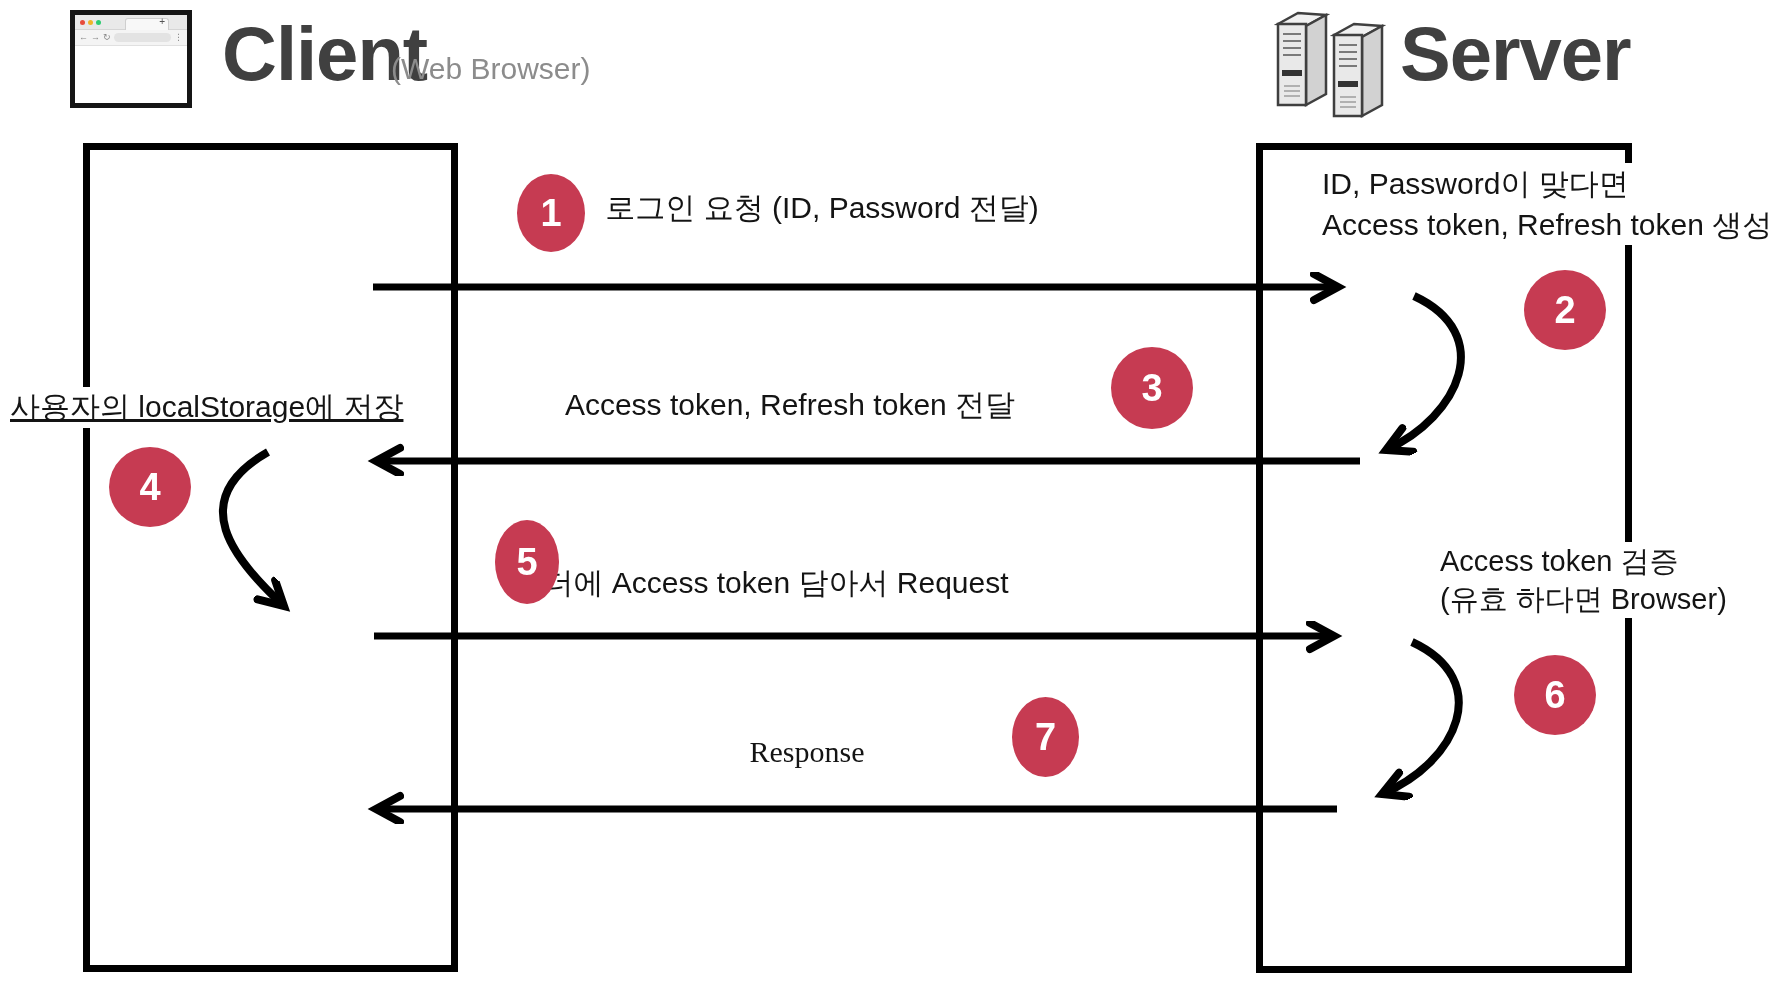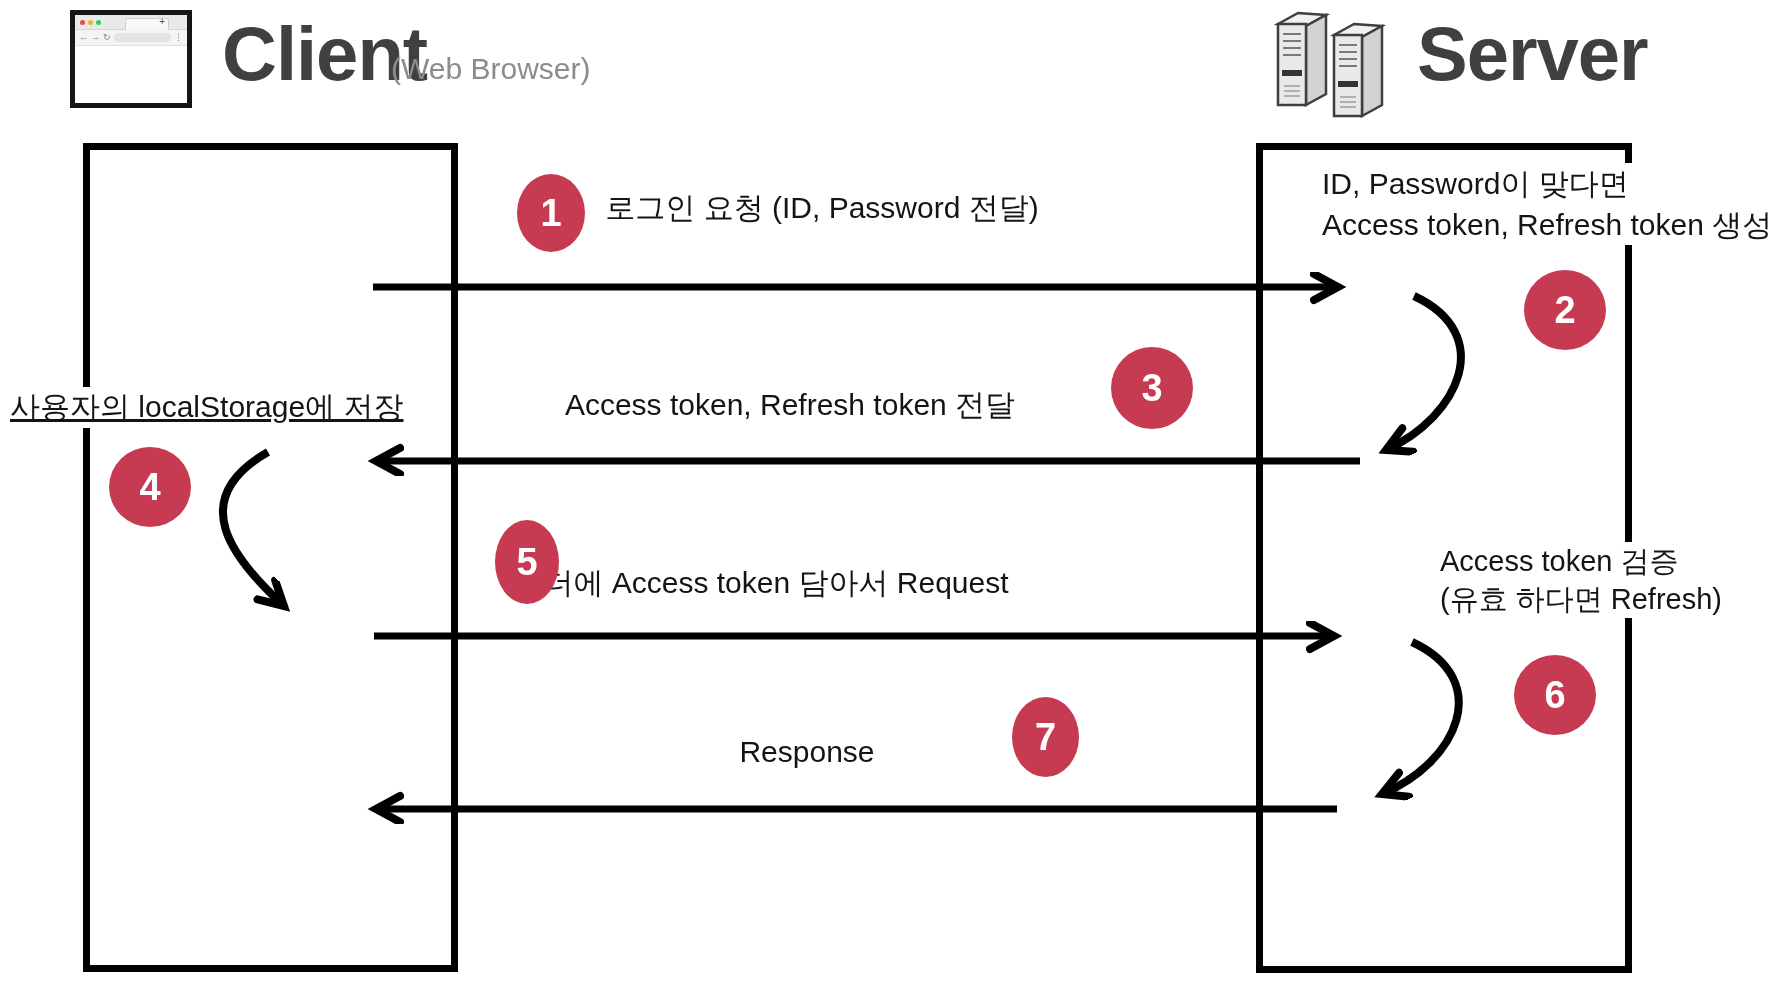--- a/index.html
+++ b/index.html
@@ -18,21 +18,21 @@
   .server-box{left:1256px;top:143px;width:362px;height:816px;}
 
   
   svg.overlay{position:absolute;left:0;top:0;}
   .arrow{stroke:var(--stroke);stroke-width:7;fill:none;}
   .curve{stroke:var(--stroke);stroke-width:8;fill:none;}
 
   
   .actor-title{position:absolute;top:10px;font-size:76px;font-weight:800;color:#404040;letter-spacing:-1px;white-space:nowrap;}
   .client-title{left:222px;}
-  .server-title{left:1400px;margin-left:17px;}
+  .server-title{left:1400px;}
   .actor-subtitle{position:absolute;left:391px;top:34px;font-size:30px;color:var(--subtitle);white-space:nowrap;margin-top:18px;}
 
   
   .browser-icon{position:absolute;left:70px;top:10px;width:112px;height:88px;border:5px solid #151515;background:#fff;box-sizing:content-box;}
   .b-top{position:relative;height:14px;background:#e9e9e9;border-bottom:1px solid #d5d5d5;display:flex;align-items:center;gap:3px;padding-left:5px;}
   .b-dot{width:5px;height:5px;border-radius:50%;}
   .b-dot.r{background:#e74c3c}.b-dot.y{background:#f0b429}.b-dot.g{background:#2ecc71}
   .b-tab{position:absolute;left:50px;top:3px;width:42px;height:11px;background:#f8f8f8;border:1px solid #cfcfcf;border-bottom:none;border-radius:3px 3px 0 0;}
   .b-tab::after{content:"+";position:absolute;right:3px;top:-3px;font-size:10px;color:#555;}
   .b-nav{height:15px;background:#f4f4f4;border-bottom:1px solid #e0e0e0;display:flex;align-items:center;gap:3px;padding:0 4px;font-size:9px;color:#8a8a8a;line-height:1;}
@@ -138,24 +138,24 @@
   </div>
 
   <div class="label centered" style="left:790px;top:385px;">Access token, Refresh token 전달</div>
 
   <div class="label bg" style="left:10px;top:387px;padding-right:10px;text-decoration:underline;">사용자의 localStorage에 저장</div>
 
   <div class="label centered" style="left:761px;top:563px;">헤더에 Access token 담아서 Request</div>
 
   <div class="label bg s6block" style="left:1440px;top:542px;">
     <div>Access token 검증</div>
-    <div>(유효 하다면 Refresh)</div>
+    <div>(유효 하다면 Browser)</div>
   </div>
 
-  <div class="label centered" style="left:807px;top:735px;">Response</div>
+  <div class="label centered" style="left:807px;top:735px;font-family:Liberation Serif, serif;">Response</div>
 
   <div class="badge" style="left:517px;top:174px;width:68px;height:78px;">1</div>
   <div class="badge" style="left:1524px;top:270px;width:82px;height:80px;">2</div>
   <div class="badge" style="left:1111px;top:347px;width:82px;height:82px;">3</div>
   <div class="badge" style="left:109px;top:447px;width:82px;height:80px;">4</div>
   <div class="badge" style="left:495px;top:520px;width:64px;height:84px;">5</div>
   <div class="badge" style="left:1514px;top:655px;width:82px;height:80px;">6</div>
   <div class="badge" style="left:1012px;top:697px;width:67px;height:80px;">7</div>
 
 </div>

